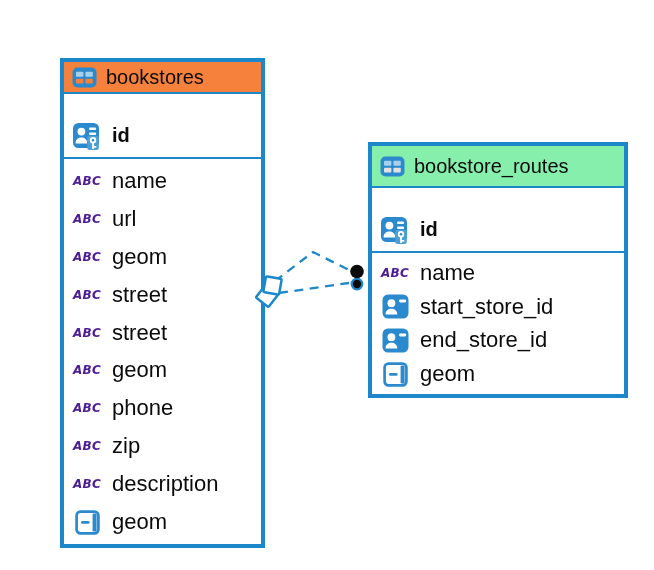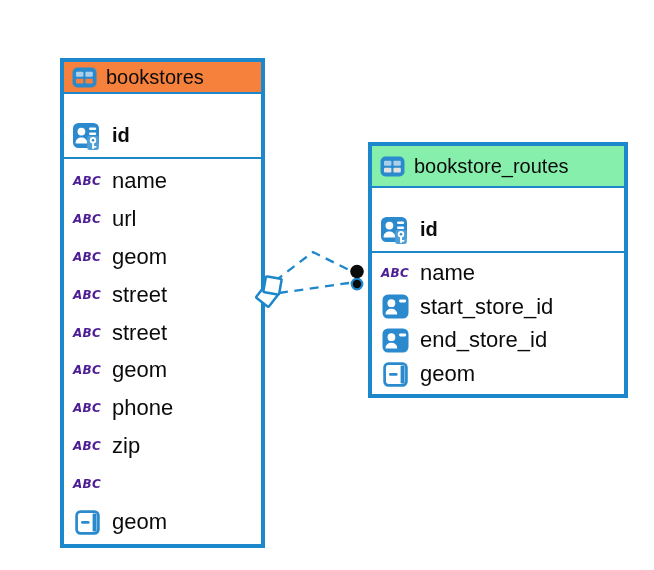--- a/index.html
+++ b/index.html
@@ -129,20 +129,21 @@
         <div class="col-row">
           <span class="icon">
             <span class="abc">ABC</span>
           </span>
           <span class="col-label">zip</span>
         </div>
         <div class="col-row">
           <span class="icon">
             <span class="abc">ABC</span>
           </span>
+          <span class="col-label">description</span>
         </div>
         <div class="col-row">
           <span class="icon">
             <svg width="25" height="25" viewBox="0 0 25 25">
               <rect x="1.6" y="1.6" width="21.8" height="21.8" rx="3.8" fill="#ffffff" stroke="#2a8acd" stroke-width="2.7"></rect>
               <rect x="17.6" y="3.4" width="4" height="18.2" rx="1.2" fill="#2a8acd"></rect>
               <rect x="6" y="11" width="8.6" height="2.8" rx="1.4" fill="#2a8acd"></rect>
             </svg>
           </span>
           <span class="col-label">geom</span>

